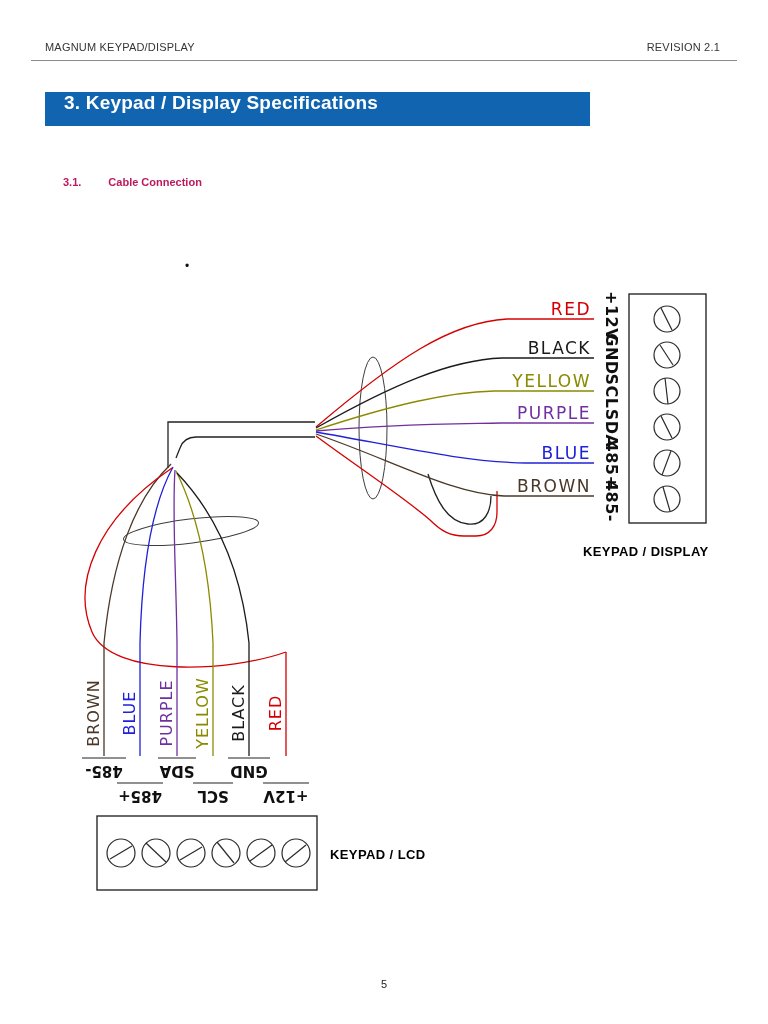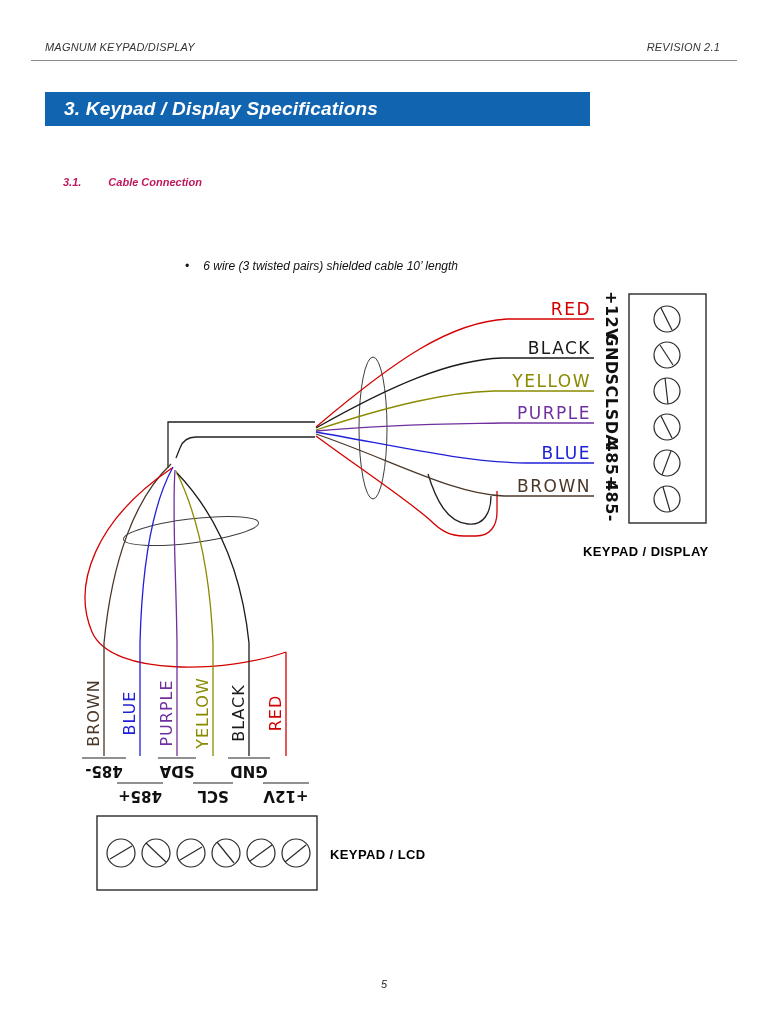--- a/index.html
+++ b/index.html
@@ -1,25 +1,25 @@
 <!DOCTYPE html>
 <html><head>
 <meta charset="utf-8">
 <style>
   html,body{margin:0;padding:0;}
   body{
     width:768px;height:1024px;position:relative;background:#ffffff;
     font-family:"Liberation Sans", sans-serif;color:#222;overflow:hidden;
   }
-  .abs{position:absolute;font-style:italic;}
+  .abs{position:absolute;}
   .hdr-text{font-size:11px;color:#353535;letter-spacing:.2px;}
   .hdr-rule{left:31px;right:31px;top:60px;border-top:1px solid #8a8a8a;height:0;}
   .banner{
     left:45px;top:92px;width:545px;height:34px;
-    display:flex;align-items:center;padding-left:19px;box-sizing:border-box;
+    display:flex;align-items:flex-start;padding-left:19px;box-sizing:border-box;
   }
   .banner-title{font-size:19px;font-weight:bold;letter-spacing:.2px;}
   .subsec{top:176px;left:63px;font-size:11px;font-weight:bold;color:#be185d;}
   .subsec .t{margin-left:27px;}
   .bullet-row{top:259px;left:185px;font-size:12px;color:#111;display:flex;align-items:flex-start;}
   .bullet-dot{font-size:12px;margin-right:14px;line-height:15px;}
   .pageno{top:978px;left:0;width:768px;text-align:center;font-size:11px;color:#222;}
   svg.diagram{position:absolute;left:0;top:0;width:768px;height:1024px;}
 
   .blk{fill:#ffffff;stroke:#2a2a2a;stroke-width:1.4;}
@@ -46,21 +46,20 @@
 <div class="abs banner" style="background: rgb(17, 100, 175); color: rgb(255, 255, 255);">
   <span class="banner-title">3. Keypad / Display Specifications</span>
 </div>
 
 <div class="abs subsec">
   <span>3.1.</span><span class="t">Cable Connection</span>
 </div>
 
 <div class="abs bullet-row">
   <span class="bullet-dot">•</span>
-  <span>6 wire (3 twisted pairs) shielded cable 10’ length</span>
 </div>
 
 <svg class="diagram" viewBox="0 0 768 1024">
 
   <ellipse class="ell" cx="373" cy="428" rx="14" ry="71"></ellipse>
   <ellipse class="ell" cx="191" cy="531" rx="68" ry="12" transform="rotate(-7 191 531)"></ellipse>
 
   <path class="outline" d="M 315,422 L 168,422 L 168,468"></path>
   <path class="outline" d="M 315,437 L 196,437 Q 184,437 180,448 L 176,458"></path>
 

